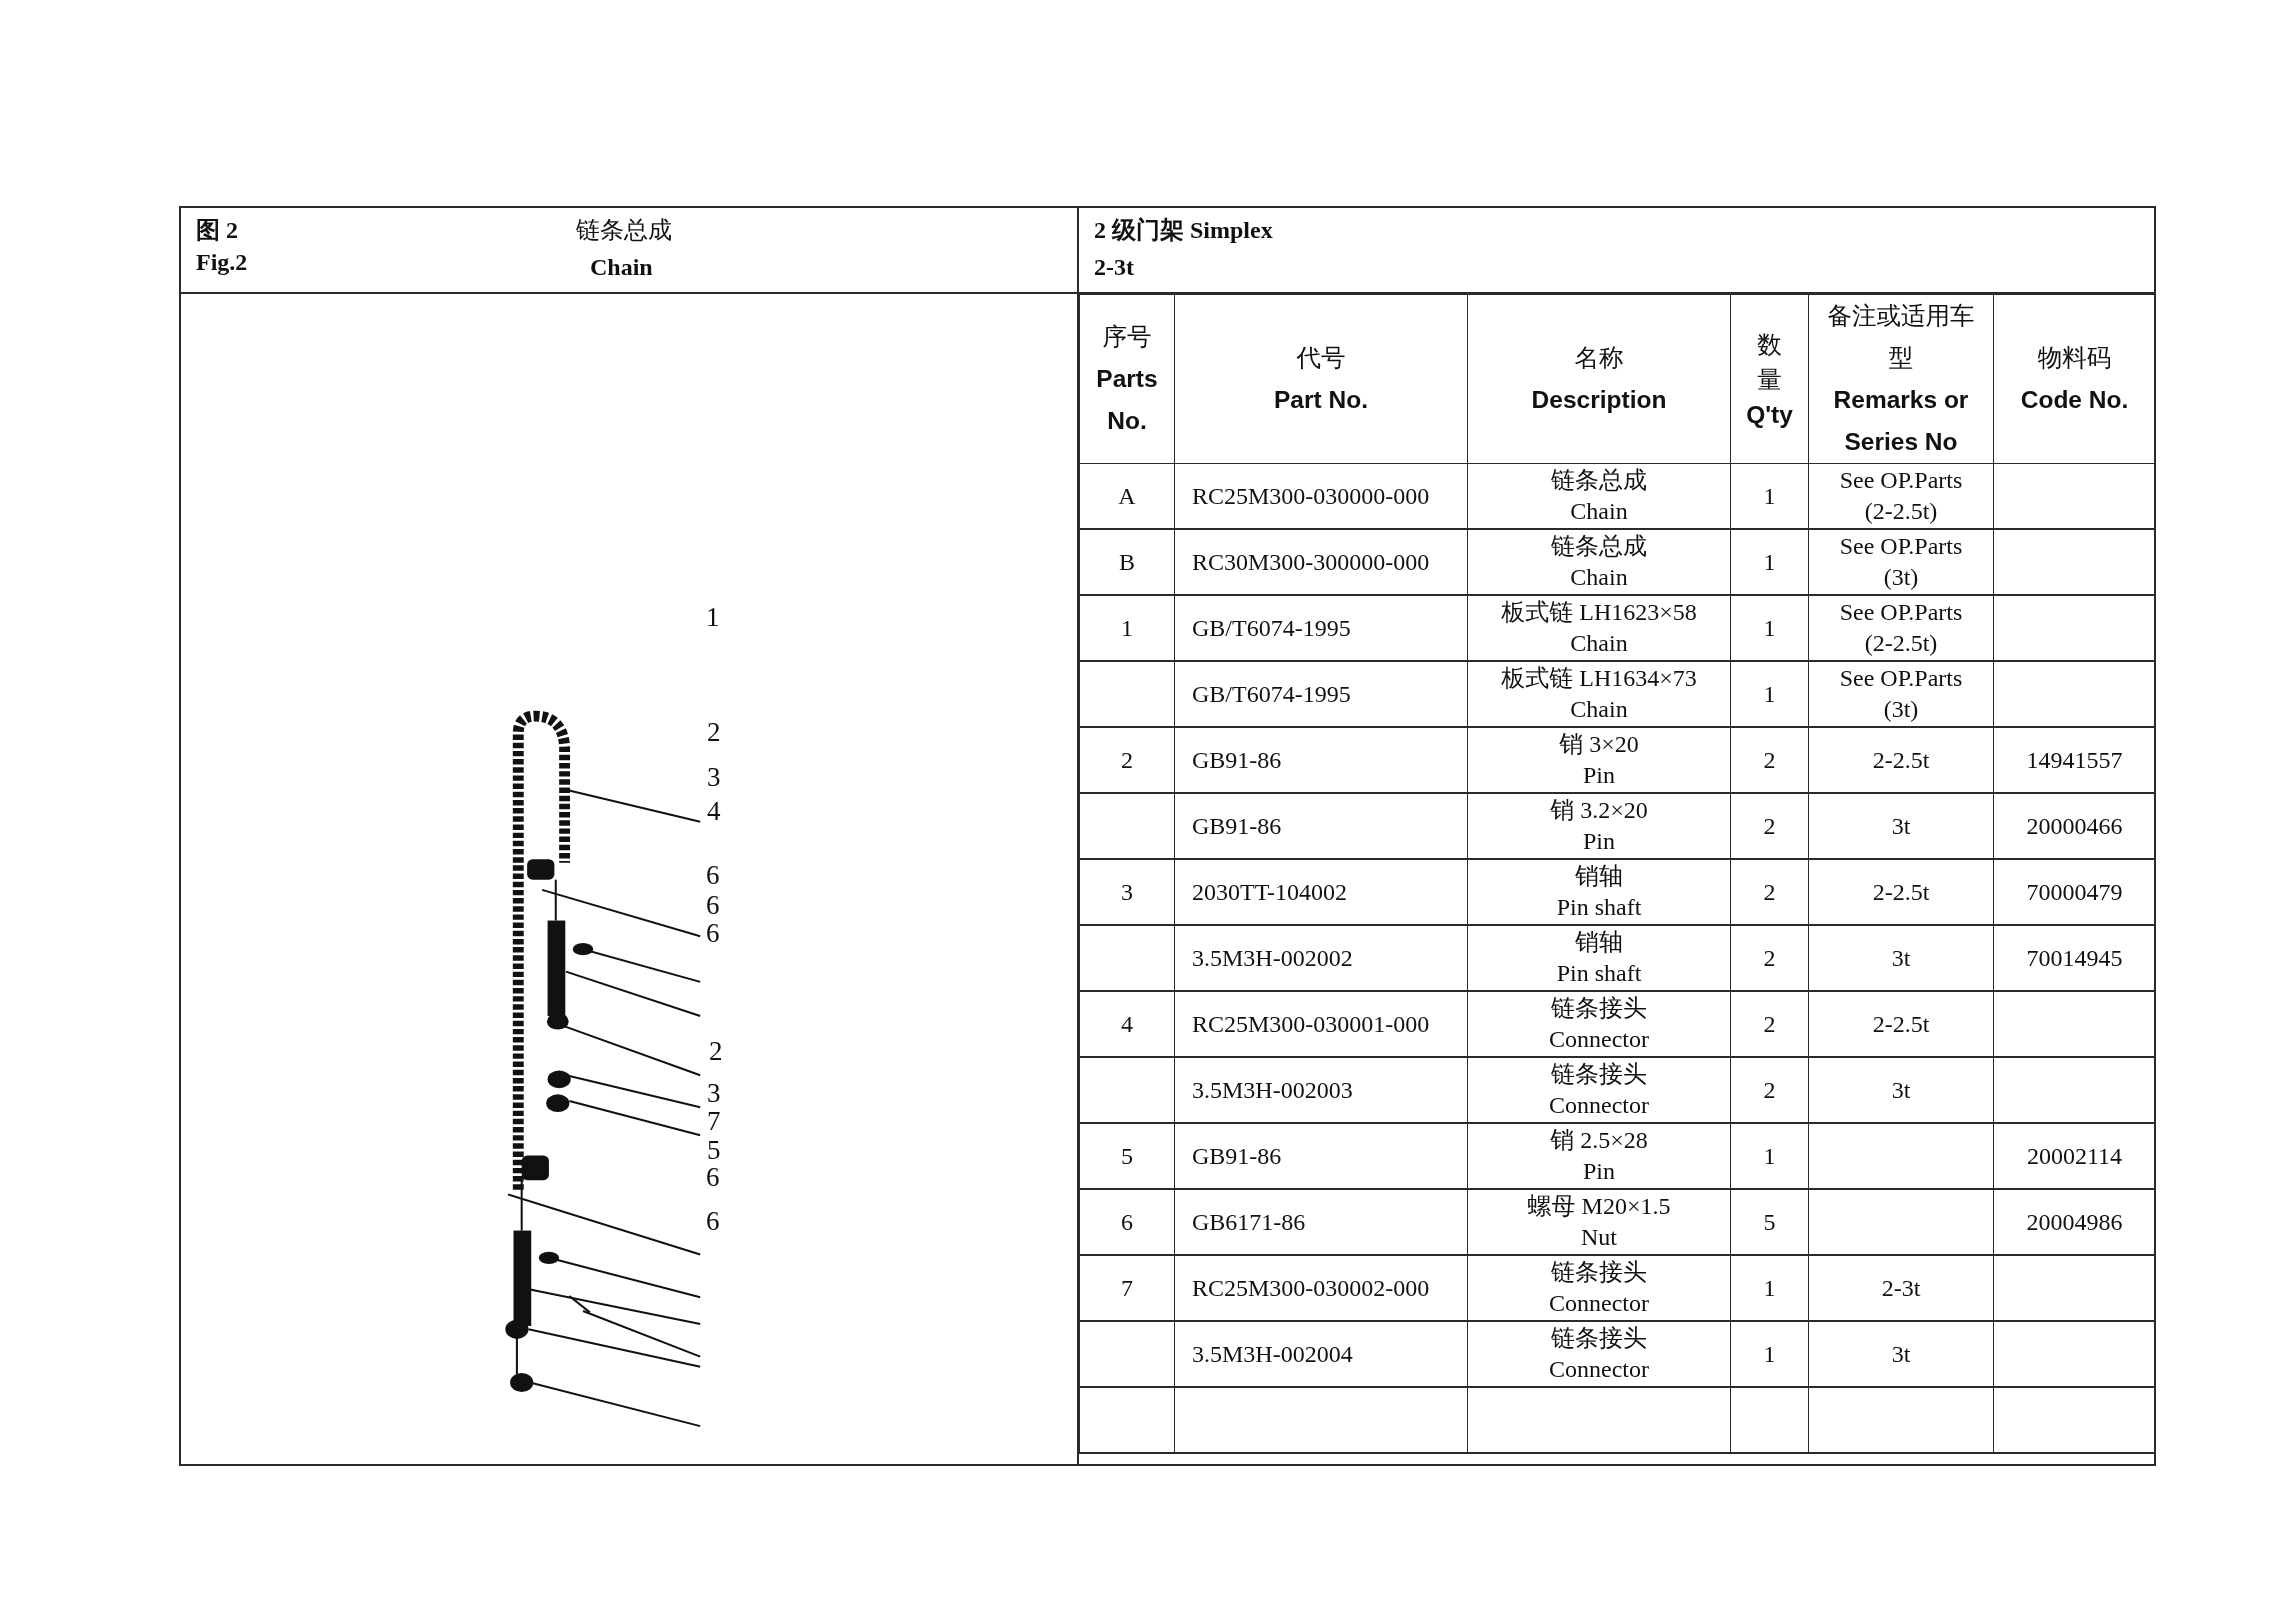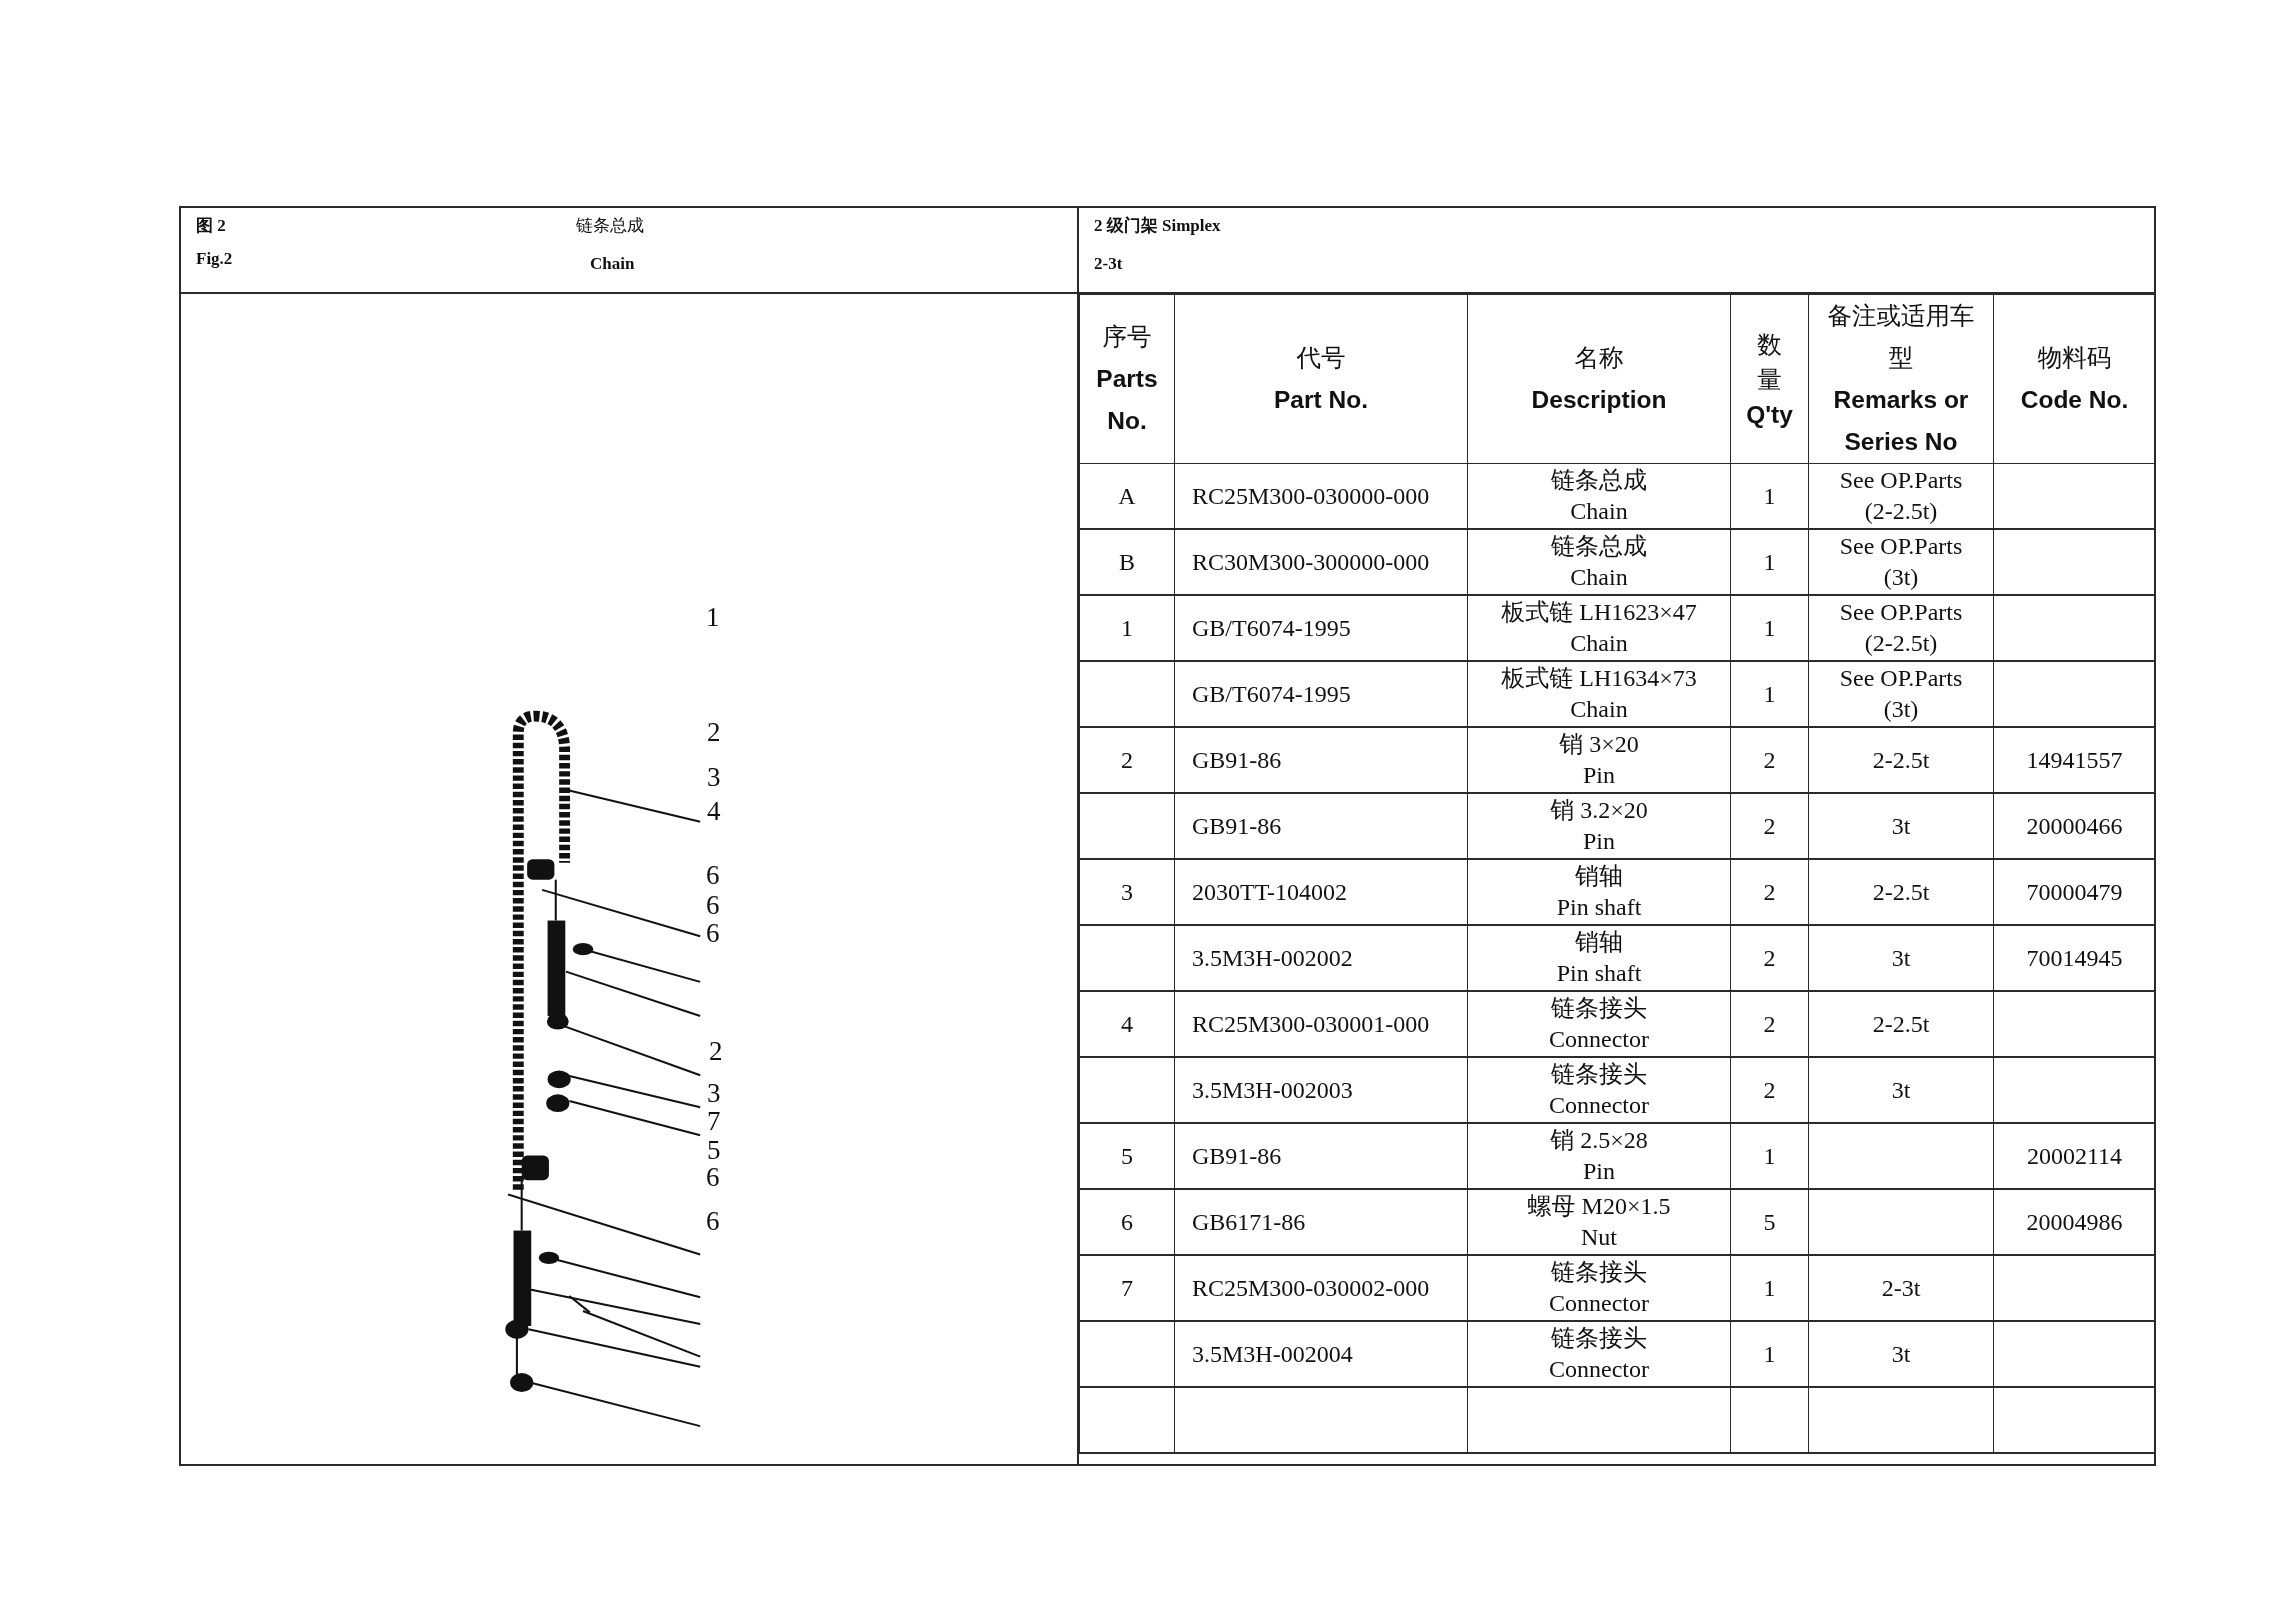--- a/index.html
+++ b/index.html
@@ -1,21 +1,21 @@
 <!DOCTYPE html>
 <html style="font-size:11px"><head>
 <meta charset="utf-8">
 <style>
   html, body { margin:0; padding:0; background:#ffffff; }
   body { width:2295px; height:1623px; position:relative; overflow:hidden;
          font-family:"Liberation Serif","DejaVu Serif",serif; color:#111; }
   .sheet { position:absolute; left:179px; top:206px; width:1977px; height:1260px;
            border:2px solid #2a2a2a; box-sizing:border-box; }
   .hdr { position:absolute; left:0; top:0; width:100%; height:86px; border-bottom:2.7px solid #2a2a2a; box-sizing:border-box; }
-  .hdr .t { position:absolute; font-weight:bold; font-size:17px; white-space:nowrap; }
+  .hdr .t { position:absolute; font-weight:bold; font-size:24px; white-space:nowrap; }
   .vdiv { position:absolute; left:896px; top:0; width:2px; height:100%; background:#2a2a2a; }
   .figure { position:absolute; left:0; top:86px; width:896px; height:1172px; }
   table.parts { position:absolute; left:898px; top:86px; width:1077px; border-collapse:collapse; table-layout:fixed; }
   table.parts td, table.parts th { border:1.4px solid #2a2a2a; text-align:center; vertical-align:middle; padding:0; }
   table.parts tr.rowd td { border-bottom-width:2.7px; }
   table.parts th { font-family:"Liberation Sans","DejaVu Sans",sans-serif; font-weight:bold; font-size:24.5px; line-height:42px; height:168px; }
   table.parts th .cn { font-weight:normal; display:block; }
   table.parts td { font-size:24px; height:64px; line-height:31px; }
   table.parts td.pn { text-align:left; padding-left:17px; }
   .line { display:block; }
@@ -157,21 +157,21 @@
             <span class="line">See OP.Parts</span>
             <span class="line">(3t)</span>
           </td>
     <td></td>
   </tr>
 
   <tr class="rowd">
     <td>1</td>
     <td class="pn">GB/T6074-1995</td>
     <td>
-            <span class="line">板式链 LH1623×47</span>
+            <span class="line">板式链 LH1623×58</span>
             <span class="line">Chain</span>
           </td>
     <td>1</td>
     <td>
             <span class="line">See OP.Parts</span>
             <span class="line">(2-2.5t)</span>
           </td>
     <td></td>
   </tr>
 

